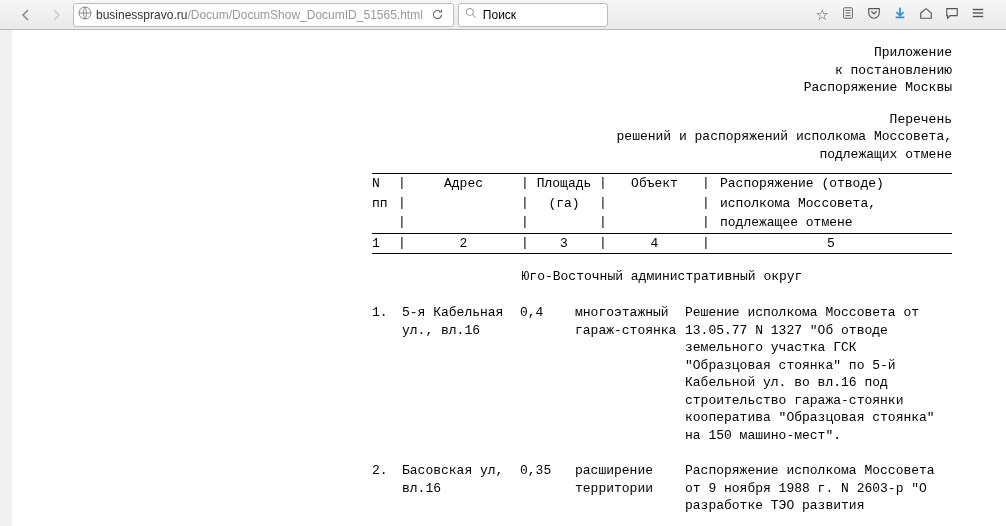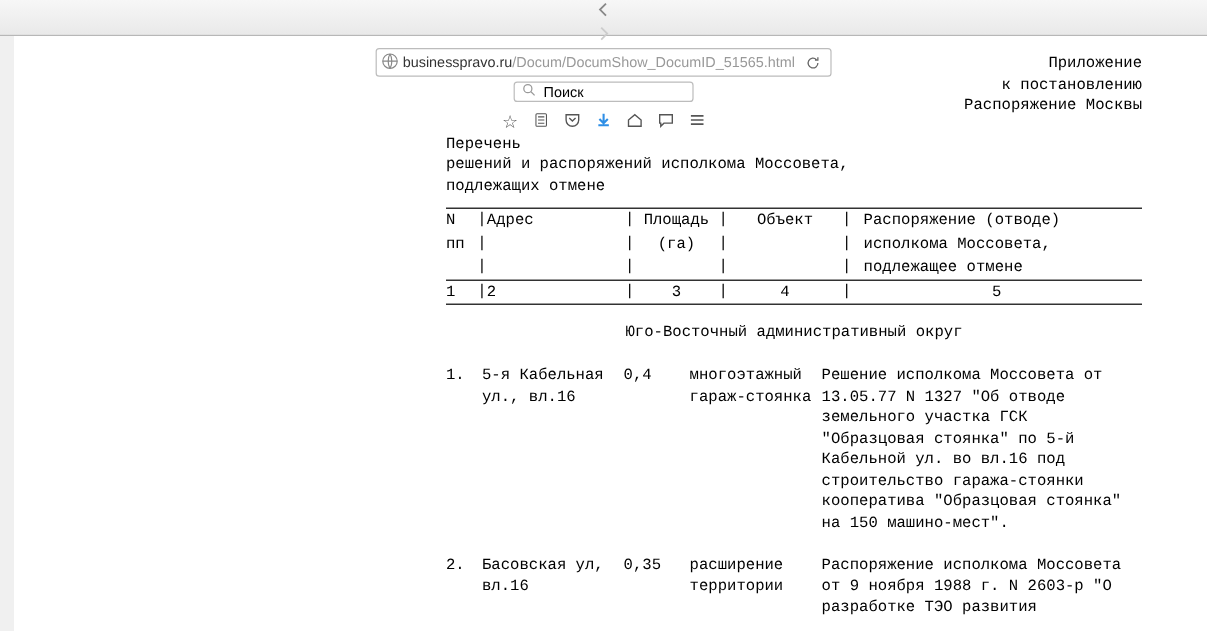--- a/index.html
+++ b/index.html
@@ -5,23 +5,22 @@
   * { box-sizing: border-box; margin: 0; padding: 0; }
   html, body { width: 1006px; height: 526px; overflow: hidden; font-family: Arial, sans-serif; background: #f0f0f0; }
   
   
   .toolbar {
     height: 30px;
     background: linear-gradient(#f7f7f7, #e9e9e9);
     border-bottom: 1px solid #b7b7b7;
     display: flex;
     align-items: center;
-    padding: 0 0;
+    padding: 0 13px;
     gap: 4px;
-    flex-direction: column;
   }
   .nav-btn {
     width: 26px; height: 24px;
     display: flex; align-items: center; justify-content: center;
     border-radius: 3px;
     color: #777;
     cursor: pointer;
   }
   .nav-btn.disabled { color: #bbb; }
   .url-bar {
@@ -67,29 +66,29 @@
   }
   .doc {
     font-family: "Courier New", monospace;
     font-size: 13px;
     line-height: 1.35;
     color: #000;
     width: 580px;
     margin-left: 320px;
   }
   .right-block { text-align: right; margin-bottom: 14px; }
-  .center-block { text-align: left; margin-bottom: 10px; }
+  .center-block { text-align: right; margin-bottom: 10px; }
   .section-title { text-align:center; margin: 14px 0 18px; }
   
   .header-wrap, .numrow-wrap { border-top:1px solid #000; border-bottom:1px solid #000; position:relative; }
   .numrow-wrap { border-top:none; }
   .hrow { display:flex; }
   .hcell { padding:1px 0; }
   .hcell.npp { width:26px; }
-  .hcell.addr { width:115px; text-align:left; }
+  .hcell.addr { width:115px; text-align:center; }
   .hcell.area { width:70px; text-align:center; }
   .hcell.obj { width:95px; text-align:center; }
   .hcell.ord { flex:1; padding-left:10px; }
   .hcell.ordn { flex:1; text-align:center; }
   .vsep { width:8px; text-align:center; }
   
   .data-table { width:100%; }
   .drow { display:flex; margin-bottom: 18px; }
   .dcell { padding-right:8px; }
   .dcell.n { width:30px; }

